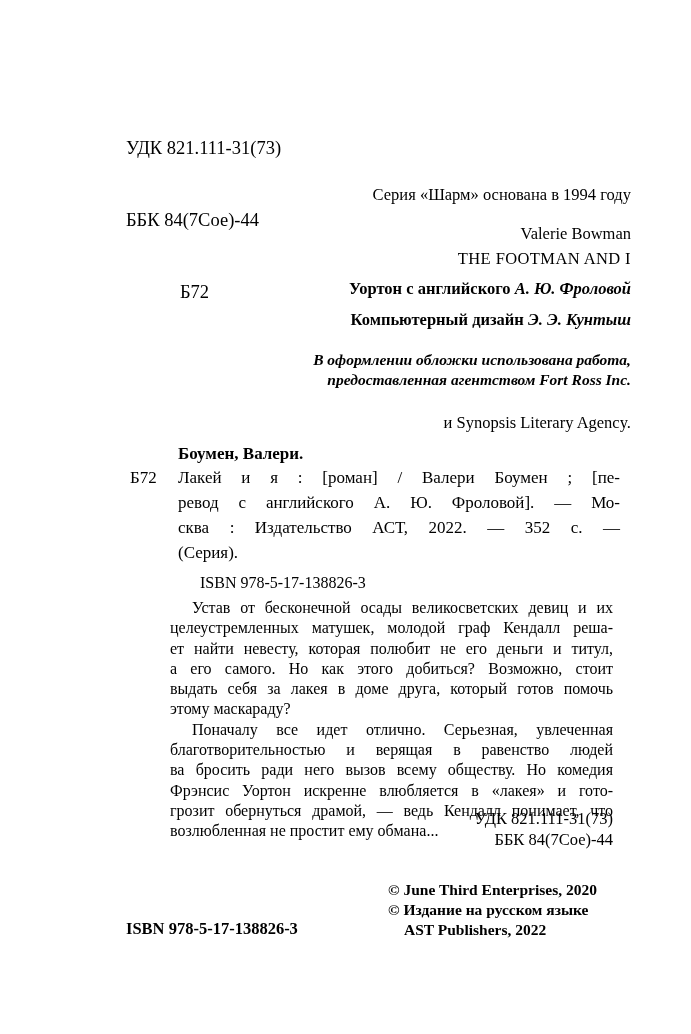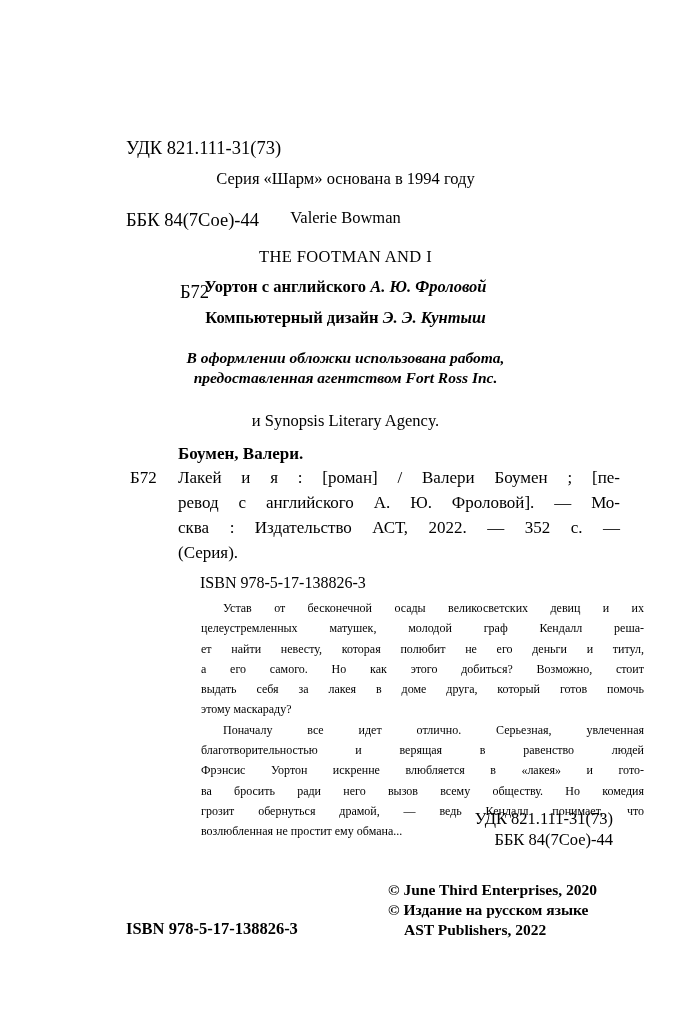--- a/index.html
+++ b/index.html
@@ -32,40 +32,40 @@
     line-height: 24px;
     white-space: pre;
   }
   .codes .line { display: block; }
   .codes .indent { padding-left: 54px; }
 
   
   .frontmatter {
     position: absolute;
     left: 60px;
-    top: 168px;
+    top: 184px;
     width: 571px;
-    text-align: center;
+    text-align: right;
   }
   .fm-line { display: block; }
 
   .series {
     font-size: 16.5px;
     line-height: 22px;
     margin-bottom: 17px;
   }
   .orig-author {
     font-size: 16.5px;
     line-height: 22px;
   }
   .orig-title {
     font-size: 16.5px;
     line-height: 23px;
     letter-spacing: 0.4px;
-    margin-top: 16px;
+    margin-top: 2px;
   }
   .credit {
     font-size: 16.5px;
     line-height: 25px;
     font-weight: bold;
     margin-top: 6px;
   }
   .credit .nm {
     font-style: italic;
   }
@@ -131,24 +131,23 @@
     font-size: 16px;
     line-height: 22px;
   }
 
   
   .annotation {
     position: absolute;
     left: 170px;
     top: 598px;
     width: 443px;
-    font-size: 12px;
+    font-size: 16px;
     line-height: 20.3px;
     text-align: justify;
-    margin-left: 31px;
   }
   .annotation p {
     margin: 0;
     text-indent: 22px;
   }
   .annotation p .ln {
     display: block;
     text-align: justify;
     text-align-last: justify;
     white-space: pre;
@@ -247,22 +246,22 @@
       <span class="ln first">Устав от бесконечной осады великосветских девиц и их</span>
       <span class="ln">целеустремленных матушек, молодой граф Кендалл реша-</span>
       <span class="ln">ет найти невесту, которая полюбит не его деньги и титул,</span>
       <span class="ln">а его самого. Но как этого добиться? Возможно, стоит</span>
       <span class="ln">выдать себя за лакея в доме друга, который готов помочь</span>
       <span class="ln last">этому маскараду?</span>
     </p>
     <p>
       <span class="ln first">Поначалу все идет отлично. Серьезная, увлеченная</span>
       <span class="ln">благотворительностью и верящая в равенство людей</span>
+      <span class="ln">ва бросить ради него вызов всему обществу. Но комедия</span>
       <span class="ln">Фрэнсис Уортон искренне влюбляется в «лакея» и гото-</span>
-      <span class="ln">ва бросить ради него вызов всему обществу. Но комедия</span>
       <span class="ln">грозит обернуться драмой, — ведь Кендалл понимает, что</span>
       <span class="ln last">возлюбленная не простит ему обмана...</span>
     </p>
   </div>
 
   <div class="codes-bottom">
     <span class="line">УДК 821.111-31(73)</span>
     <span class="line">ББК 84(7Сое)-44</span>
   </div>
 

